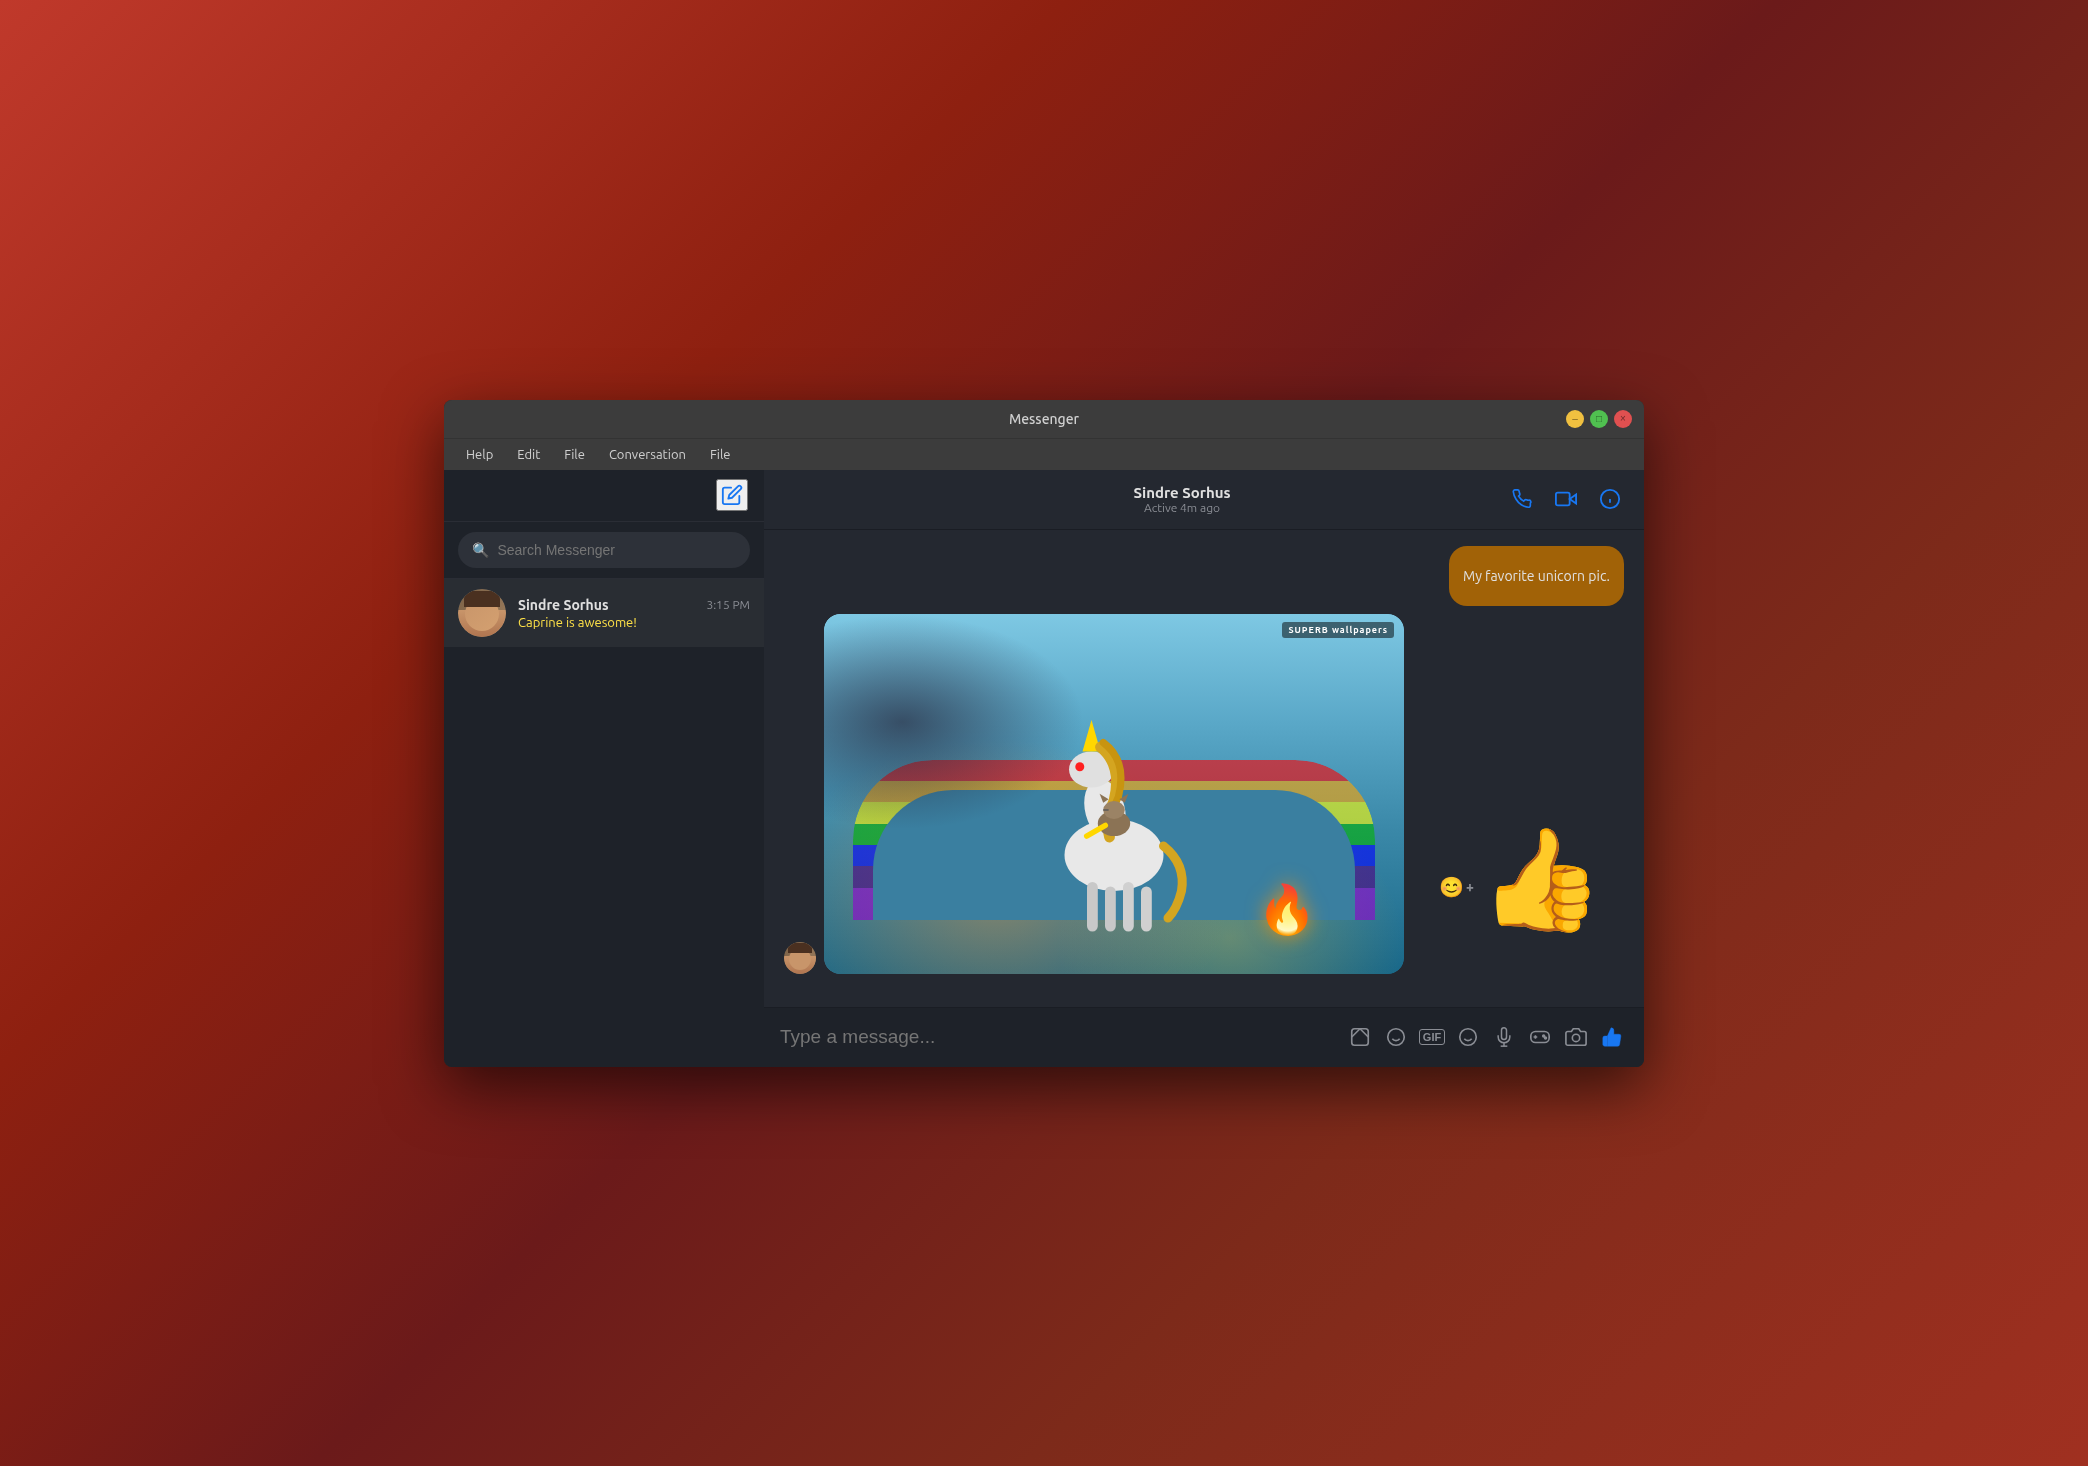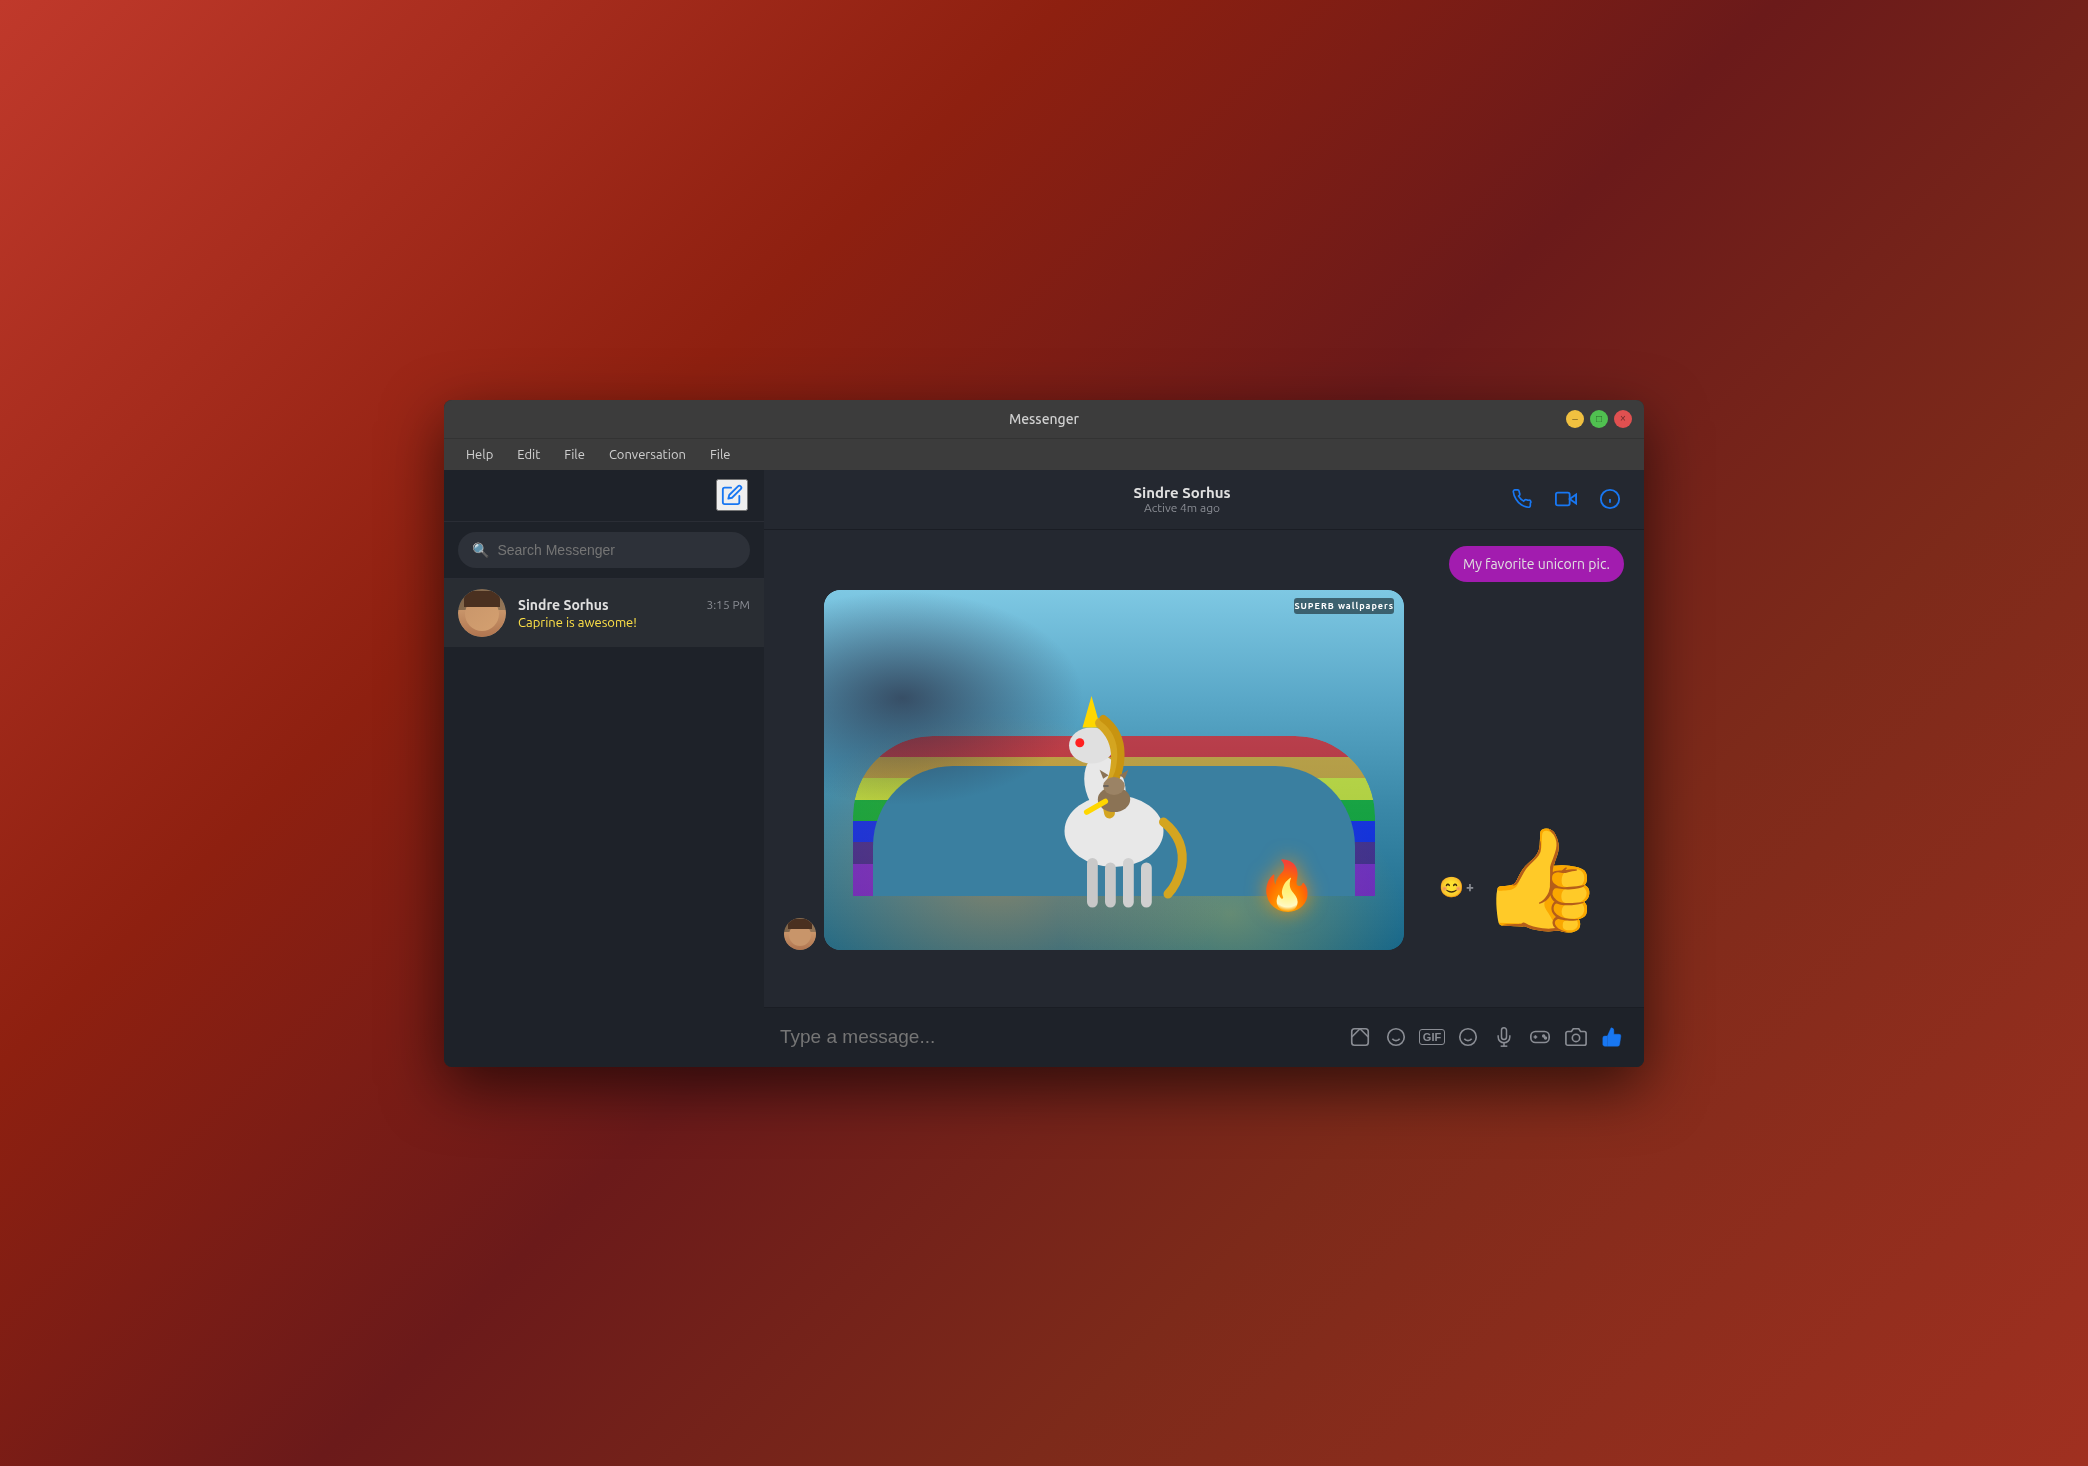--- a/index.html
+++ b/index.html
@@ -302,23 +302,23 @@
     .msg-avatar {
       width: 32px;
       height: 32px;
       border-radius: 50%;
       background: linear-gradient(135deg, #8B7355 0%, #A0896A 100%);
       flex-shrink: 0;
       overflow: hidden;
     }
 
     .msg-bubble {
-      background: #a21caf;
+      background: #a16207;
       color: #e0e0e0;
-      padding: 10px 14px;
+      padding: 22px 14px;
       border-radius: 18px;
       font-size: 14px;
       max-width: 60%;
     }
 
     .msg-image {
       border-radius: 16px;
       overflow: hidden;
       max-width: 580px;
     }
@@ -565,21 +565,21 @@
                   <polygon points="112,122 116,112 106,118" fill="#8b7355"></polygon>
 
                   <line x1="94" y1="130" x2="88" y2="130" stroke="#555" stroke-width="1.5"></line>
 
                   <rect x="65" y="150" width="30" height="6" rx="3" fill="#ffd700" transform="rotate(-30,80,153)"></rect>
                 </svg>
               </div>
 
               <div style="position:absolute;bottom:10%;right:15%;font-size:48px;filter:drop-shadow(0 0 10px rgba(255,150,0,0.8));">🔥</div>
 
-              <div style="position:absolute;top:8px;right:10px;background:rgba(0,0,0,0.5);color:white;font-size:9px;padding:3px 0;border-radius:3px;letter-spacing:1px;font-weight:bold;">SUPERB wallpapers</div>
+              <div style="position:absolute;top:8px;right:10px;background:rgba(0,0,0,0.5);color:white;font-size:9px;padding:3px 6px;border-radius:3px;letter-spacing:1px;font-weight:bold;">SUPERB wallpapers</div>
             </div>
           </div>
         </div>
 
         <div class="emoji-react-btn">
           <span>😊</span>
           <span style="font-size:14px;font-weight:bold;">+</span>
         </div>
 
         <div class="thumbs-up-large">

